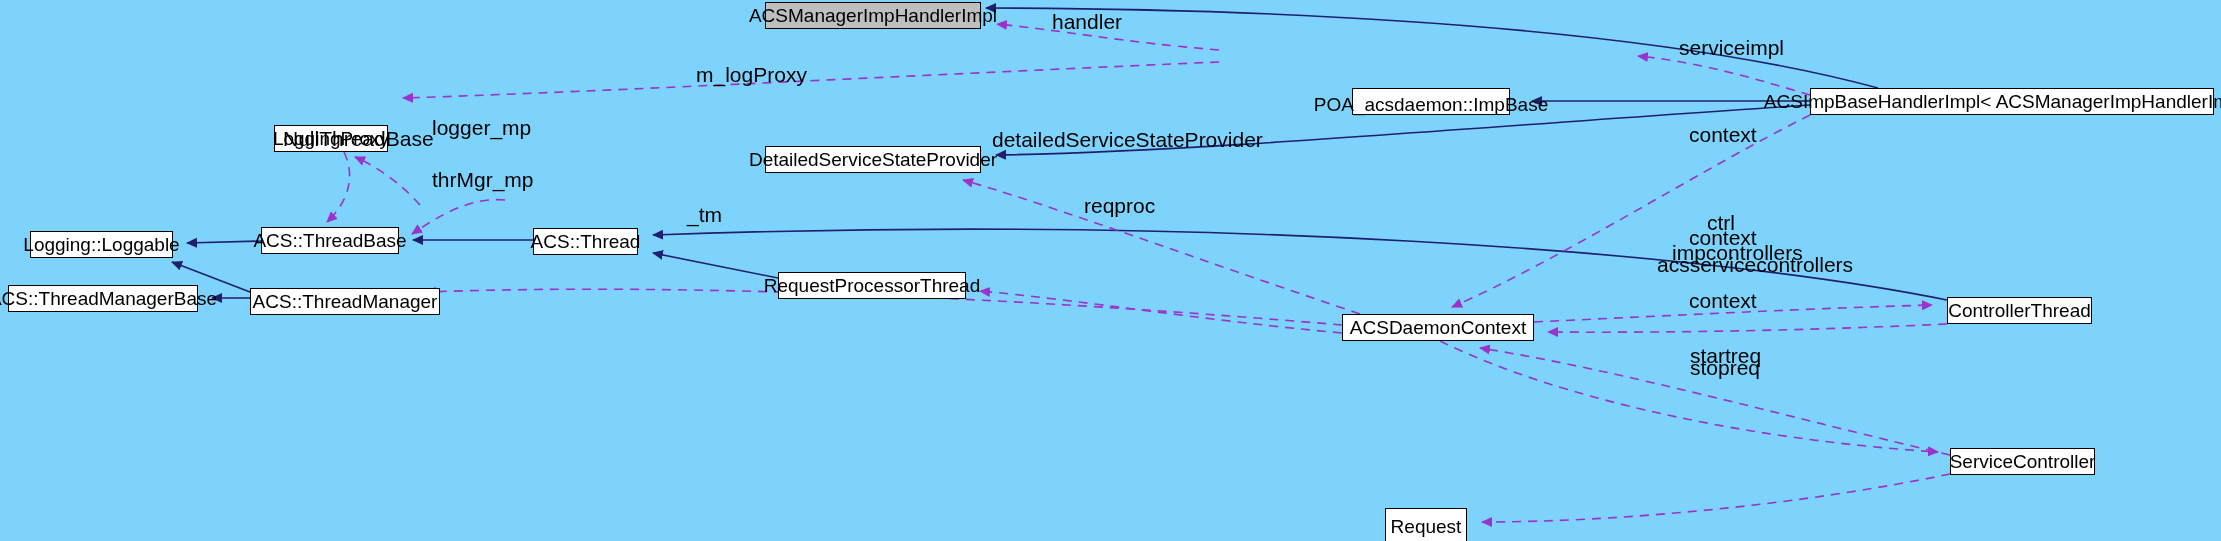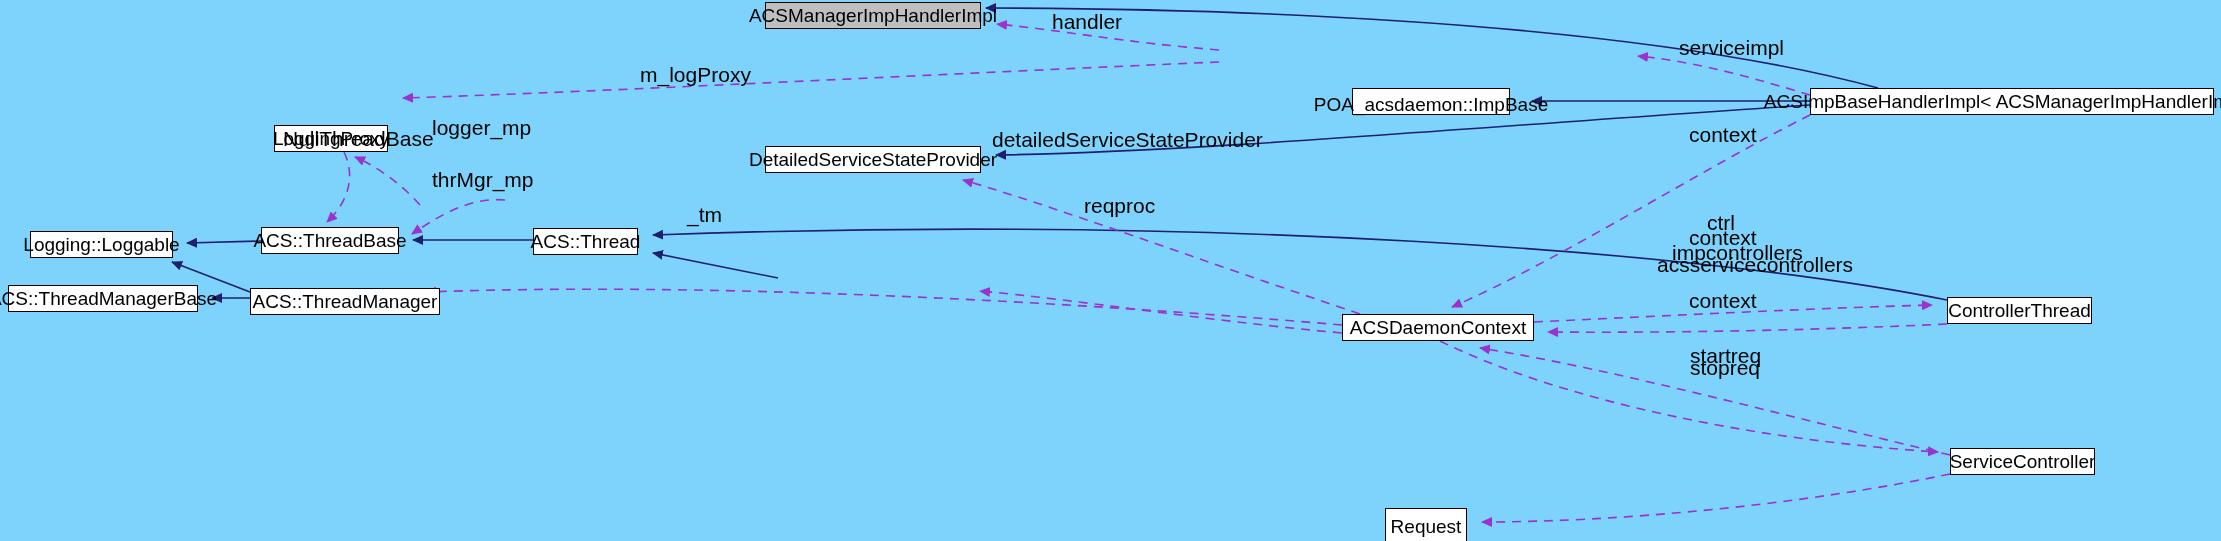--- a/index.html
+++ b/index.html
@@ -216,20 +216,23 @@
   </div>
 
   <div class="node" style="left:8px; top:285px; width:190px; height:27px;">
     <span>ACS::ThreadManagerBase</span>
   </div>
 
   <div class="node" style="left:250px; top:288px; width:190px; height:27px;">
     <span>ACS::ThreadManager</span>
   </div>
 
+  <div class="node" style="left:778px; top:272px; width:188px; height:27px;">
+    <span>RequestProcessorThread</span>
+  </div>
 
   <div class="node" style="left:1342px; top:314px; width:192px; height:27px;">
     <span>ACSDaemonContext</span>
   </div>
 
   <div class="node" style="left:1947px; top:297px; width:145px; height:27px;">
     <span>ControllerThread</span>
   </div>
 
   <div class="node" style="left:1950px; top:448px; width:145px; height:27px;">
@@ -237,21 +240,21 @@
   </div>
 
   <div class="node" style="left:1385px; top:508px; width:82px; height:36px;">
     <span>Request</span>
   </div>
 
   <div class="edge-label" style="left:1052px; top:11px;">handler</div>
 
   <div class="edge-label" style="left:1679px; top:37px;">serviceimpl</div>
 
-  <div class="edge-label" style="left:640px; top:64px;">m_logProxy</div>
+  <div class="edge-label" style="left:696px; top:64px;">m_logProxy</div>
 
   <div class="edge-label" style="left:432px; top:117px;">logger_mp</div>
 
   <div class="edge-label" style="left:276px; top:128px;padding-left:7px;">NullThreadBase</div>
 
   <div class="edge-label" style="left:1689px; top:124px;">context</div>
 
   <div class="edge-label" style="left:992px; top:129px;">detailedServiceStateProvider</div>
 
   <div class="edge-label" style="left:432px; top:169px;text-align:center;">thrMgr_mp</div>

